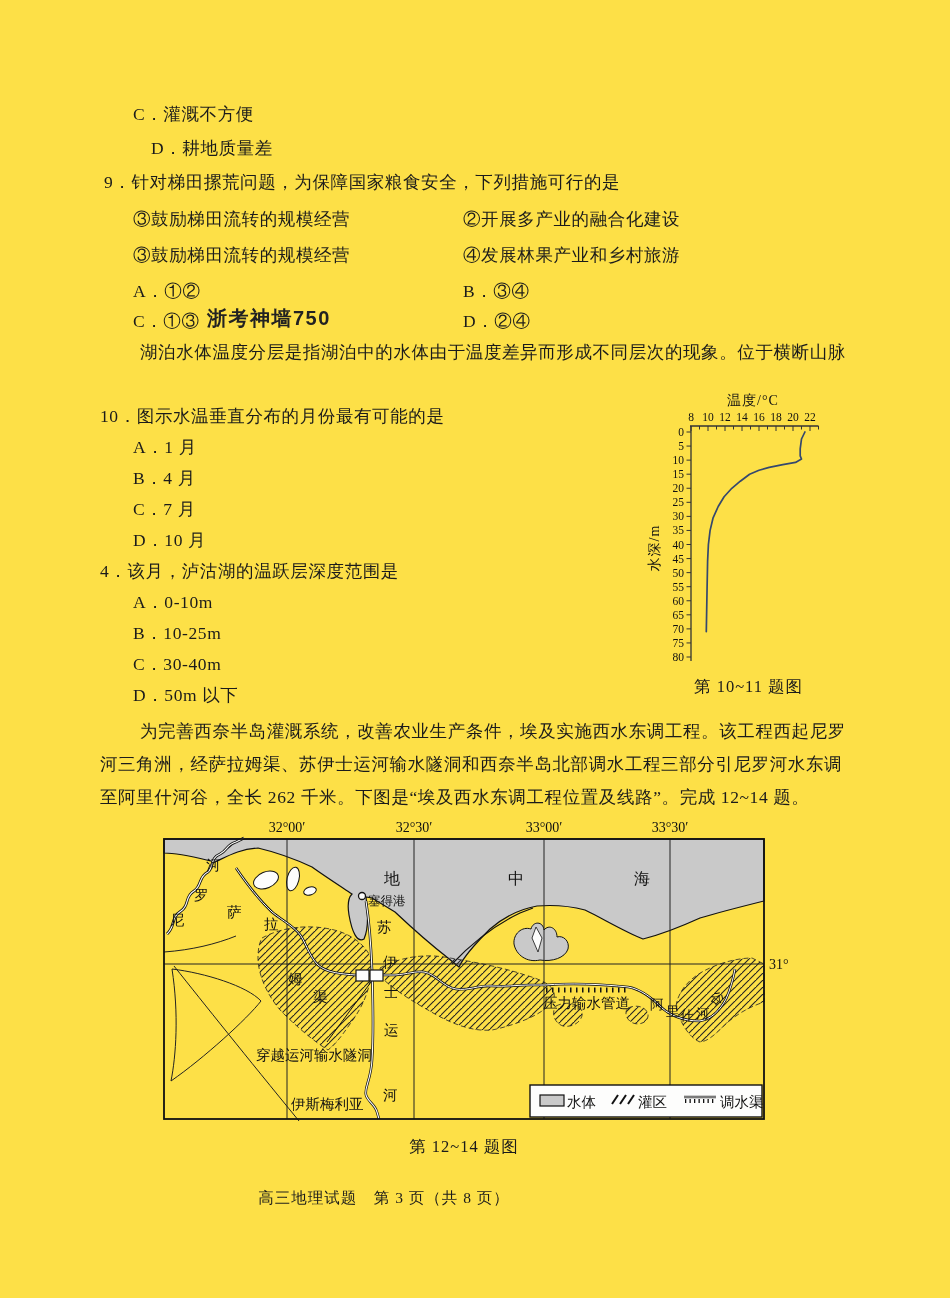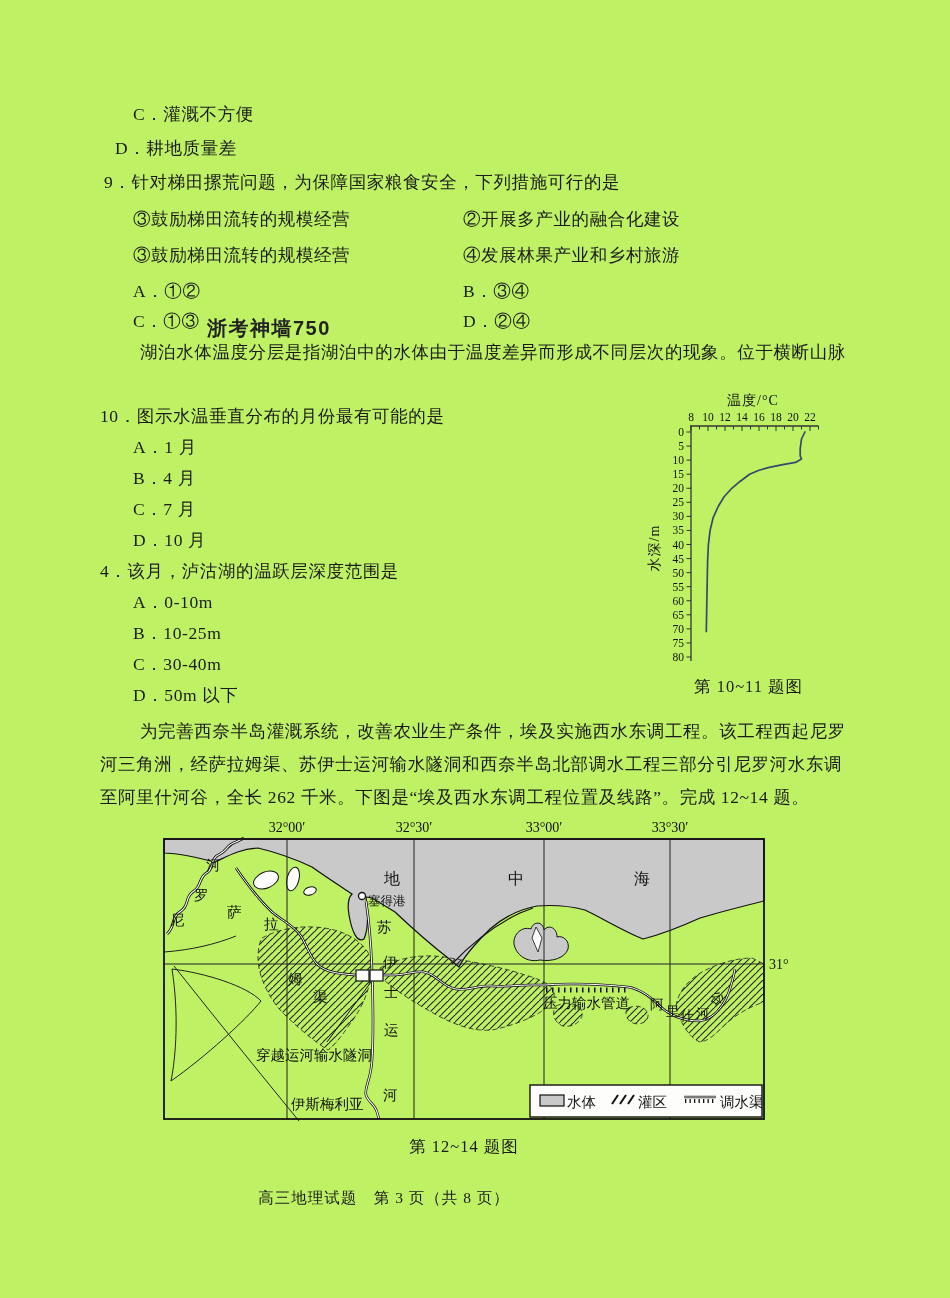--- a/index.html
+++ b/index.html
@@ -1,38 +1,38 @@
 <!DOCTYPE html>
 <html><head>
 <meta charset="utf-8">
 <style>
   html,body{margin:0;padding:0;background:#e8e8e8;}
-  .page{position:relative;width:950px;height:1298px;background:#bef264;overflow:hidden;
+  .page{position:relative;width:950px;height:1298px;background:#fde047;overflow:hidden;
         font-family:"Liberation Serif","DejaVu Serif",serif;color:#1b1b1b;}
   .t{position:absolute;white-space:nowrap;font-size:17.5px;letter-spacing:0.6px;line-height:1.25;}
   .wm{position:absolute;white-space:nowrap;font-family:"Liberation Sans","DejaVu Sans",sans-serif;
-      font-weight:600;font-size:20px;letter-spacing:1.5px;color:#222;margin-top:10px;}
+      font-weight:600;font-size:20px;letter-spacing:1.5px;color:#222;}
   .cap{position:absolute;font-size:16.5px;letter-spacing:1px;}
   .footer{position:absolute;width:768px;text-align:center;font-size:15.5px;letter-spacing:1px;}
   .mapcap{position:absolute;left:164px;top:1136px;width:600px;text-align:center;font-size:16.5px;letter-spacing:1px;}
   svg text{font-family:"Liberation Serif","DejaVu Serif",serif;fill:#111;}
   svg .tick{font-size:11.5px;}
   svg .axis-title{font-size:14px;letter-spacing:1px;}
   svg .maplab{font-size:14.5px;}
   svg .maplab-s{font-size:12.5px;}
   svg .lonlab{font-size:14px;}
   svg .leglab{font-size:14.5px;}
 </style>
 </head>
 <body>
 
 <div class="page">
 
   <div class="t" style="left:133px;top:104px">C．灌溉不方便</div>
-  <div class="t" style="left:115px;top:138px">D．耕地质量差</div>
+  <div class="t" style="left:151px;top:138px">D．耕地质量差</div>
 
   <div class="t" style="left:104px;top:172px">9．针对梯田摞荒问题，为保障国家粮食安全，下列措施可行的是</div>
   <div class="t" style="left:133px;top:209px">③鼓励梯田流转的规模经营</div>
   <div class="t" style="left:463px;top:209px">②开展多产业的融合化建设</div>
   <div class="t" style="left:133px;top:245px">③鼓励梯田流转的规模经营</div>
   <div class="t" style="left:463px;top:245px">④发展林果产业和乡村旅游</div>
   <div class="t" style="left:133px;top:281px">A．①②</div>
   <div class="t" style="left:463px;top:281px">B．③④</div>
   <div class="t" style="left:133px;top:311px">C．①③</div>
   <div class="wm" style="left:207px;top:305px">浙考神墙750</div>

